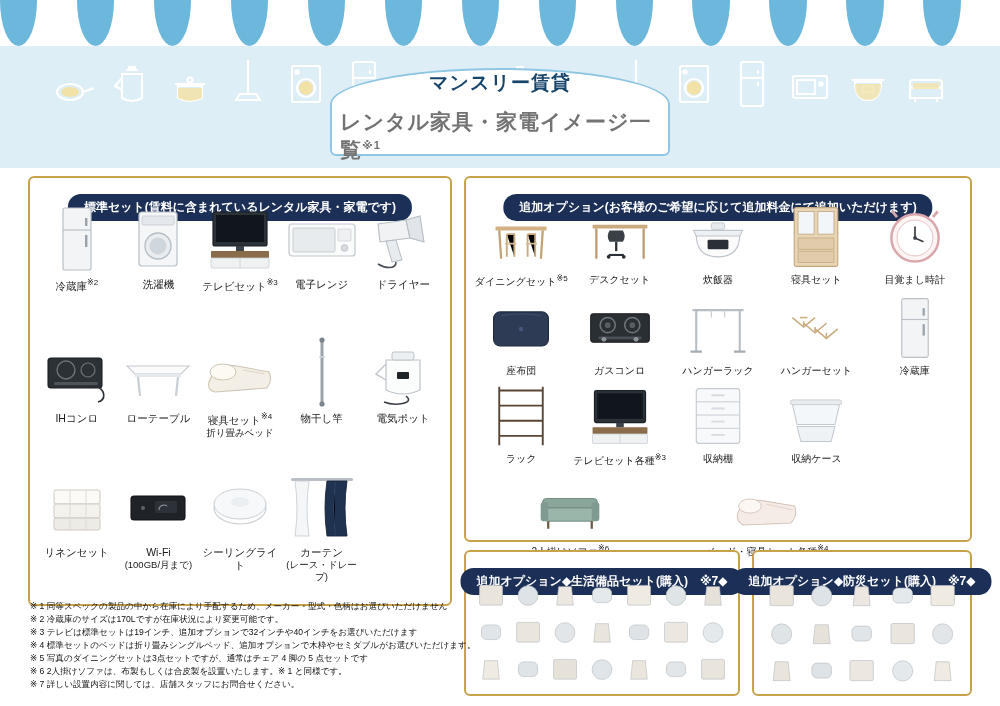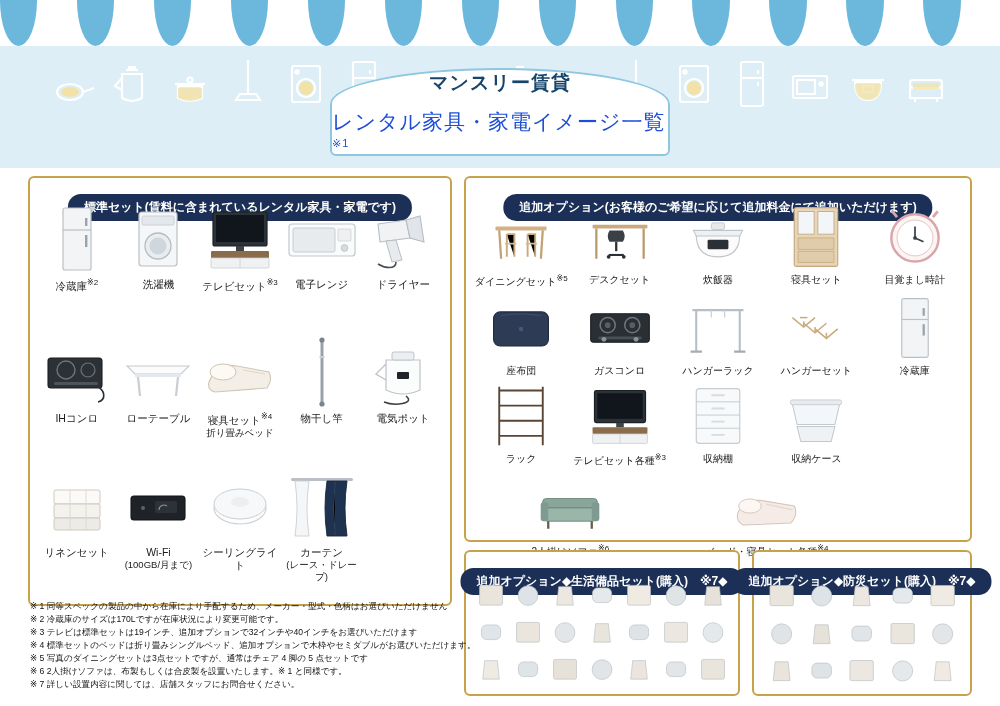--- a/index.html
+++ b/index.html
@@ -72,22 +72,23 @@
     flex-direction: column;
     align-items: center;
     justify-content: space-between;
     gap: 12px;
   }
   .title-line1 {
     font-size: 19px; font-weight: bold; color: #17446b;
     letter-spacing: 1px;
   }
   .title-line2 {
-    font-size: 21px; font-weight: normal; color: #1d4ed8;
+    font-size: 21px; font-weight: bold; color: #737373;
     letter-spacing: 1px;
+    margin-left: 8px;
   }
   .title-line2 .note { font-size: 11px; vertical-align: super; }
 
   
   .panel {
     position: absolute;
     border: 2px solid #c8a24a;
     border-radius: 6px;
     background: #ffffff;
   }

